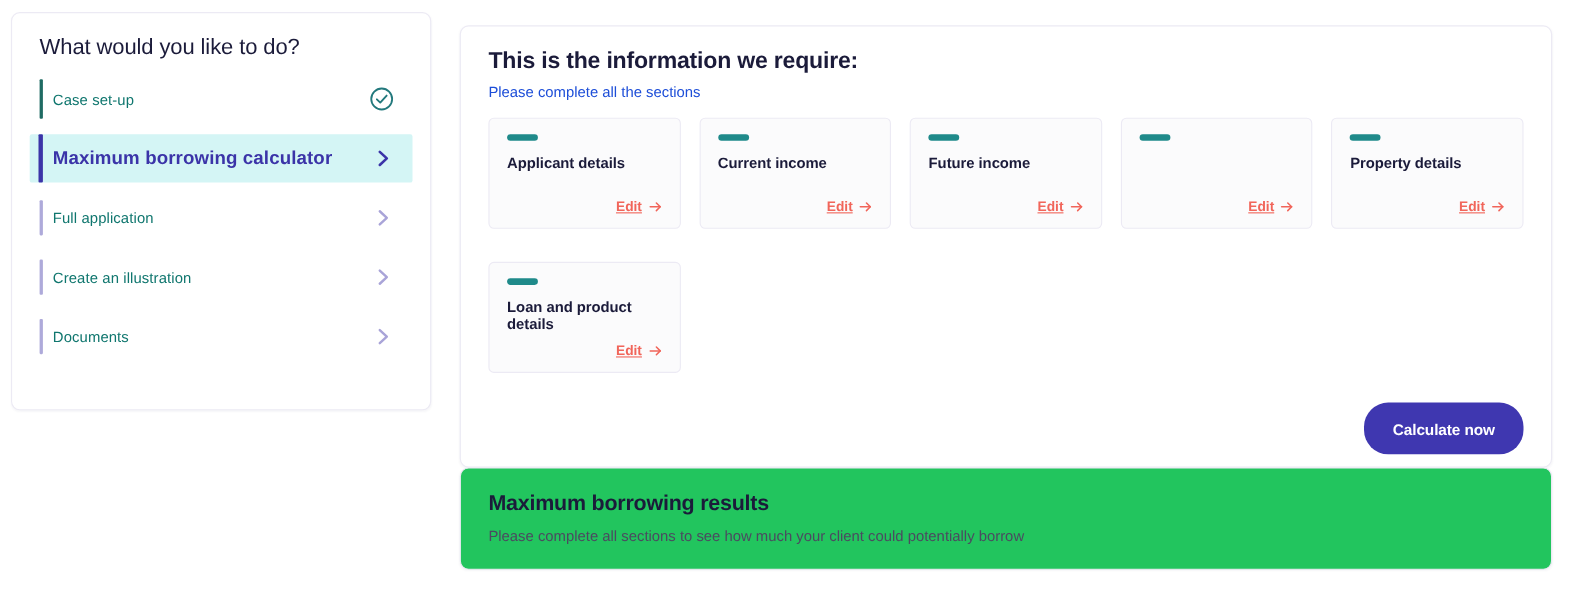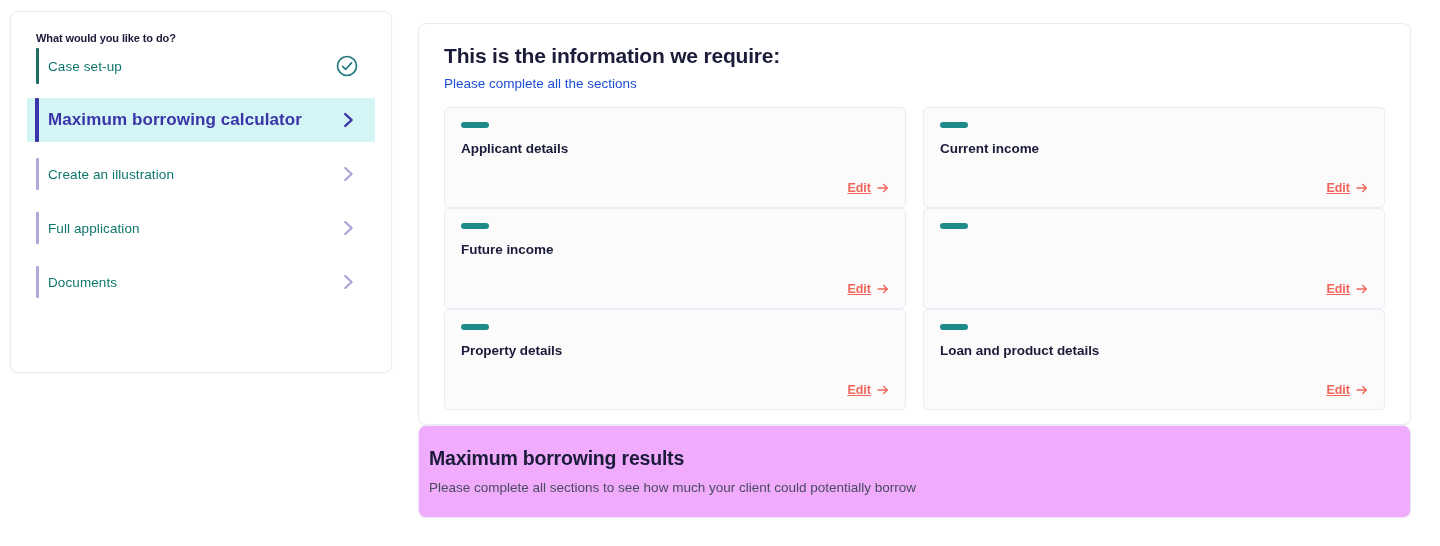--- a/index.html
+++ b/index.html
@@ -27,26 +27,26 @@
     width: 382px;
     height: 362px;
     background: #ffffff;
     border: 1px solid #eceaf4;
     border-radius: 8px;
     box-shadow: 0 1px 2px rgba(30, 26, 77, 0.04);
     padding: 20px 16px 16px 16px;
   }
 
   .sidebar-title {
-    font-size: 11px;
-    font-weight: bold;
+    font-size: 20px;
+    font-weight: normal;
     color: #1b1b3a;
     letter-spacing: -0.1px;
     padding-left: 9px;
-    margin-bottom: 0;
+    margin-bottom: 13px;
   }
 
   .nav-list { display: block; }
 
   .nav-item {
     position: relative;
     display: flex;
     align-items: center;
     justify-content: space-between;
     height: 44px;
@@ -118,22 +118,22 @@
   }
 
   .main-sub {
     font-size: 13.5px;
     color: #1d4ed8;
     margin-bottom: 16px;
   }
 
   .card-grid {
     display: grid;
-    grid-template-columns: repeat(2, 1fr);
-    gap: 0 17px;
+    grid-template-columns: repeat(5, 1fr);
+    gap: 30px 17px;
   }
 
   .section-card {
     position: relative;
     background: #fbfbfc;
     border: 1px solid #eceaf4;
     border-radius: 5px;
     height: 101px;
     padding: 14px 16px 0 16px;
     cursor: pointer;
@@ -189,25 +189,25 @@
     font-family: "Liberation Sans", sans-serif;
   }
 
   
   .results-panel {
     position: absolute;
     left: 418px;
     top: 425px;
     width: 993px;
     height: 93px;
-    background: #f0abfc;
+    background: #22c55e;
     border: 1px solid #eceaf4;
     border-radius: 8px;
     box-shadow: 0 1px 2px rgba(30, 26, 77, 0.04);
-    padding: 21px 25px 0 10px;
+    padding: 21px 25px 0 25px;
   }
 
   .results-title {
     font-size: 19.5px;
     font-weight: bold;
     color: #1b1b3a;
     letter-spacing: -0.2px;
     margin-bottom: 10px;
   }
 
@@ -242,31 +242,31 @@
         <span class="nav-label">Maximum borrowing calculator</span>
         <span>
           <svg class="chev" viewBox="0 0 24 24" fill="none" stroke="currentColor" stroke-width="2.6" stroke-linecap="round" stroke-linejoin="round">
             <path d="M9 5.5 L16 12 L9 18.5"></path>
           </svg>
         </span>
       </div>
 
       <div class="nav-item">
         <span class="bar"></span>
-        <span class="nav-label">Create an illustration</span>
+        <span class="nav-label">Full application</span>
         <span>
           <svg class="chev" viewBox="0 0 24 24" fill="none" stroke="currentColor" stroke-width="2.4" stroke-linecap="round" stroke-linejoin="round">
             <path d="M9 5.5 L16 12 L9 18.5"></path>
           </svg>
         </span>
       </div>
 
       <div class="nav-item">
         <span class="bar"></span>
-        <span class="nav-label">Full application</span>
+        <span class="nav-label">Create an illustration</span>
         <span>
           <svg class="chev" viewBox="0 0 24 24" fill="none" stroke="currentColor" stroke-width="2.4" stroke-linecap="round" stroke-linejoin="round">
             <path d="M9 5.5 L16 12 L9 18.5"></path>
           </svg>
         </span>
       </div>
 
       <div class="nav-item">
         <span class="bar"></span>
         <span class="nav-label">Documents</span>

